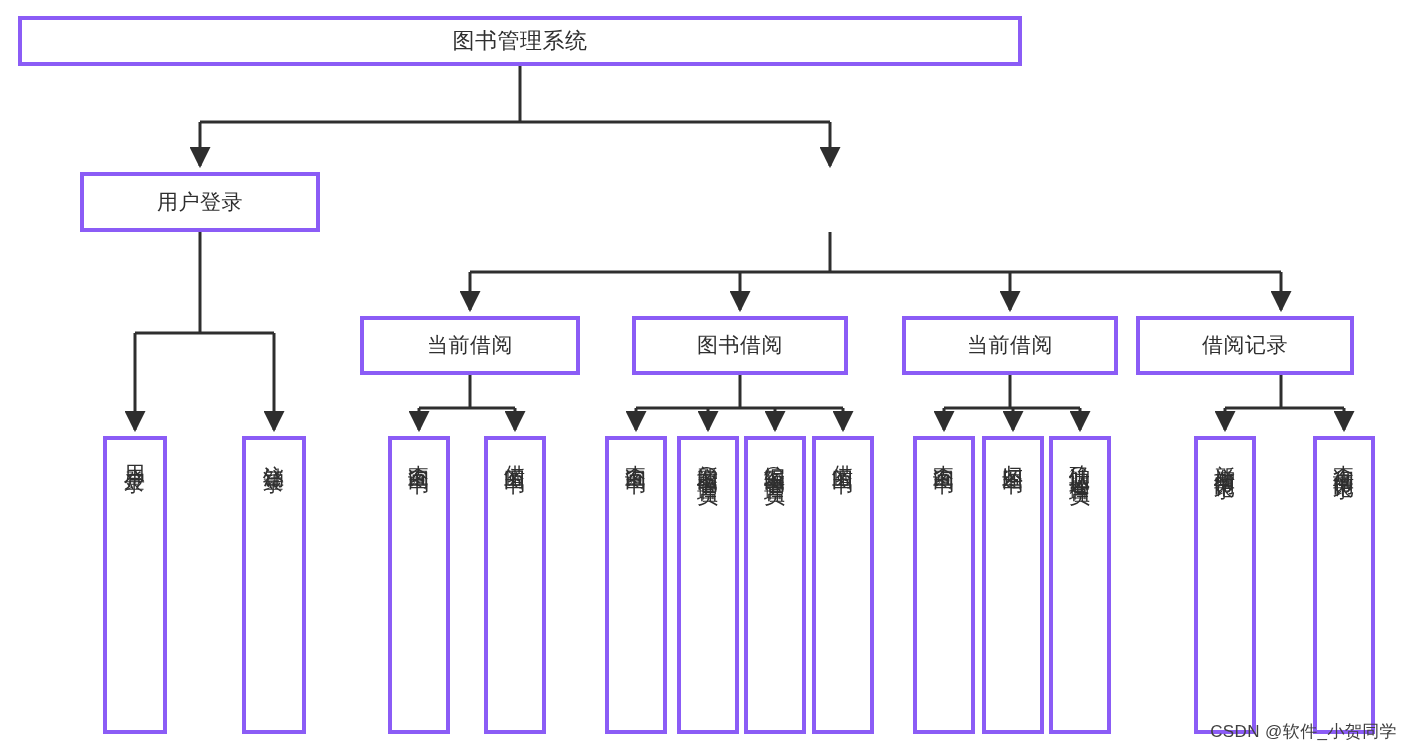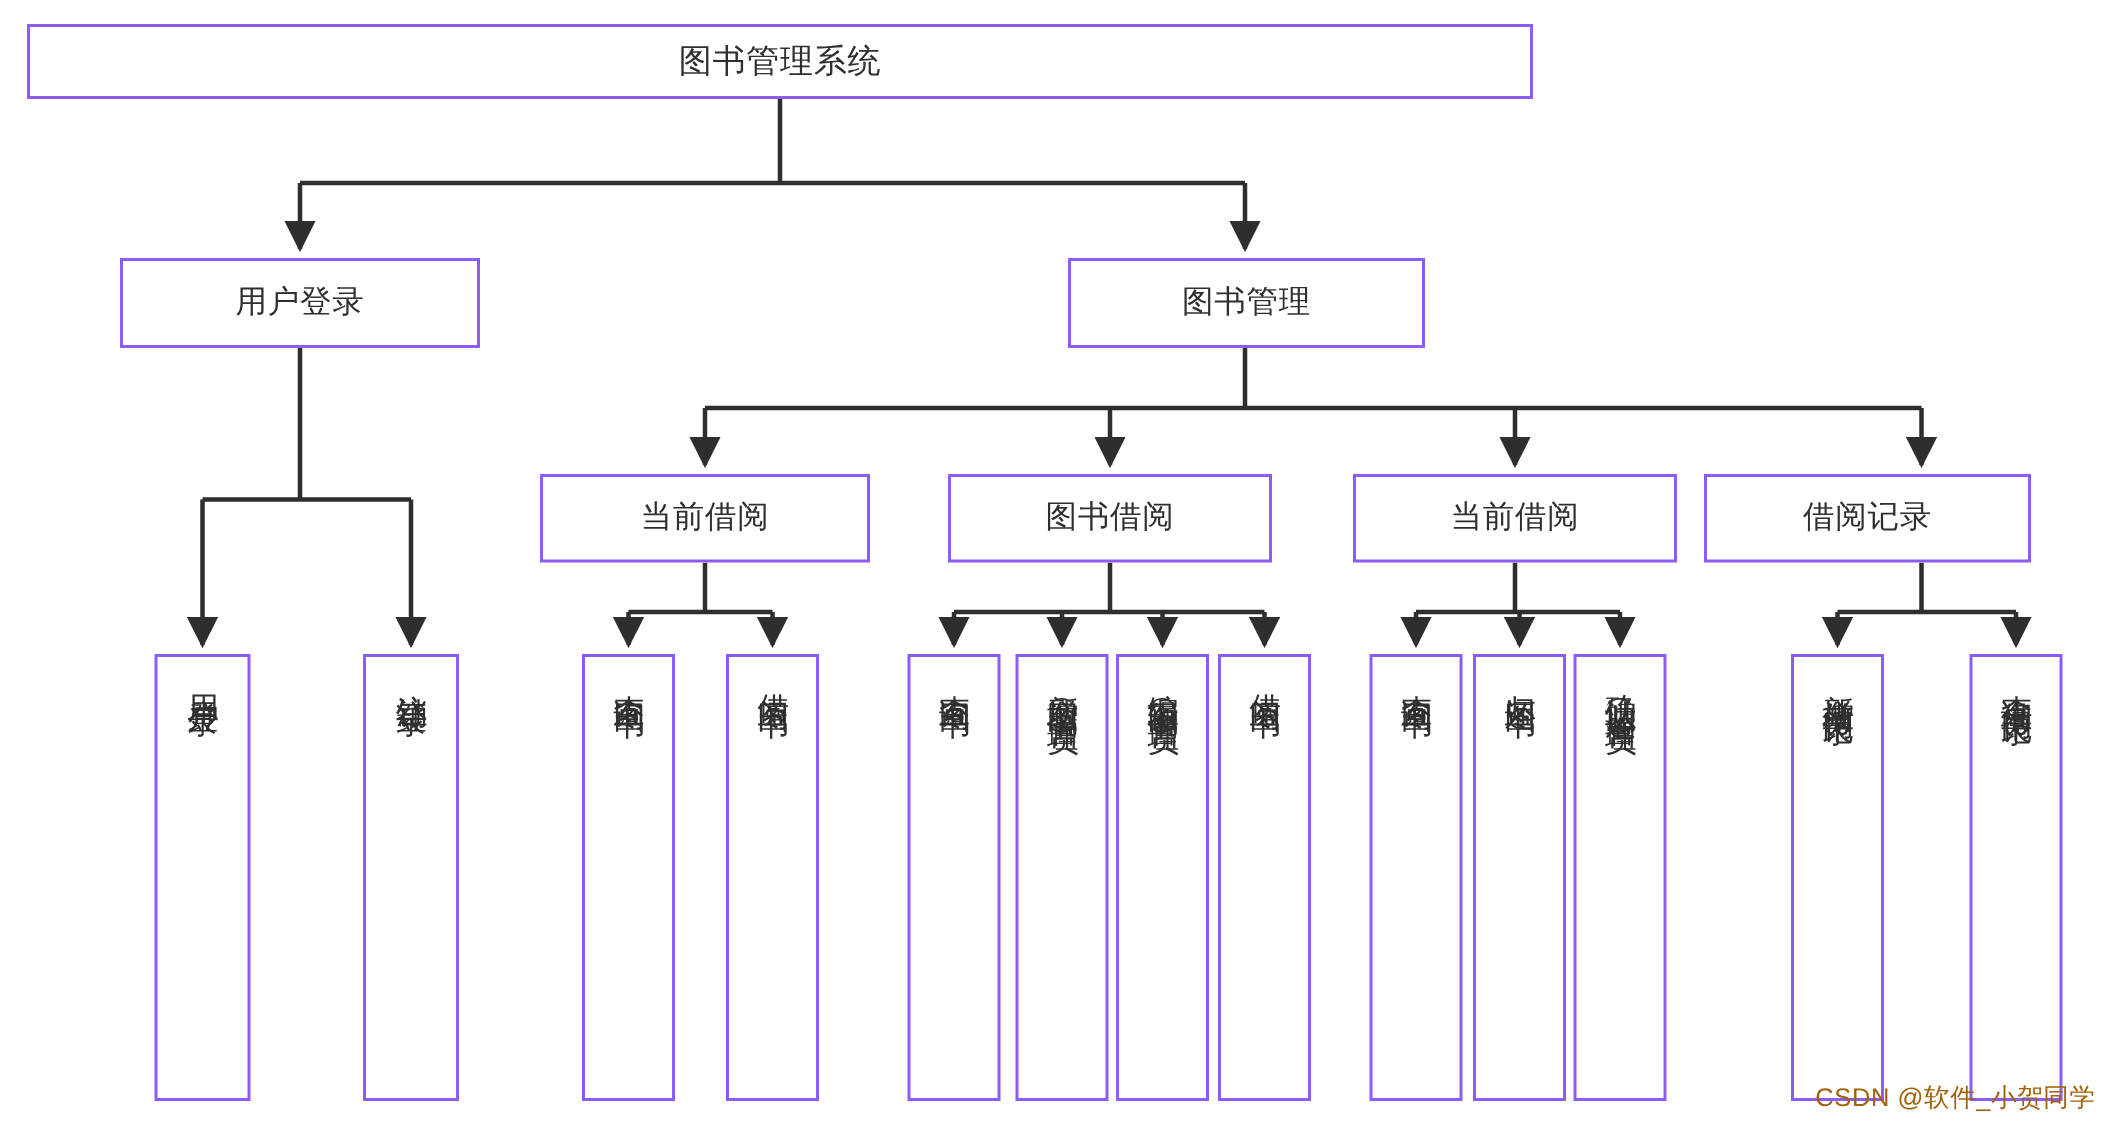--- a/index.html
+++ b/index.html
@@ -23,21 +23,21 @@
     position: absolute;
     top: 0;
     left: 0;
     width: 1405px;
     height: 747px;
   }
   .node-box {
     position: absolute;
     box-sizing: border-box;
     background: #ffffff;
-    border: 2px solid #8b5cf6;
+    border: 4px solid #8b5cf6;
     display: flex;
     align-items: center;
     justify-content: center;
     overflow: hidden;
   }
   .node-label {
     color: #2f2f2f;
     line-height: 1.18;
     text-align: center;
     letter-spacing: 0.5px;
@@ -60,21 +60,21 @@
     font-size: 21px;
     letter-spacing: 3px;
     line-height: 1;
     white-space: nowrap;
   }
   .watermark {
     position: absolute;
     right: 8px;
     bottom: 4px;
     font-size: 17px;
-    color: #a16207;
+    color: #404040;
     letter-spacing: 0.4px;
     user-select: none;
     white-space: nowrap;
     margin-left: 38px;
   }
 </style>
 </head>
 <body>
 
 <div id="diagram-root">
@@ -129,23 +129,20 @@
     </g>
   </svg>
 
   <div class="node-box h-node root-node" style="left:18px; top:16px; width:1004px; height:50px;">
     <span class="node-label">图书管理系统</span>
   </div>
 
   <div class="node-box h-node" style="left:80px; top:172px; width:240px; height:60px;">
     <span class="node-label">用户登录</span>
   </div>
-  <div class="node-box h-node" style="left:712px; top:172px; width:238px; height:60px;">
-    <span class="node-label">图书管理</span>
-  </div>
 
   <div class="node-box h-node" style="left:360px; top:316px; width:220px; height:59px;">
     <span class="node-label">当前借阅</span>
   </div>
   <div class="node-box h-node" style="left:632px; top:316px; width:216px; height:59px;">
     <span class="node-label">图书借阅</span>
   </div>
   <div class="node-box h-node" style="left:902px; top:316px; width:216px; height:59px;">
     <span class="node-label">当前借阅</span>
   </div>

